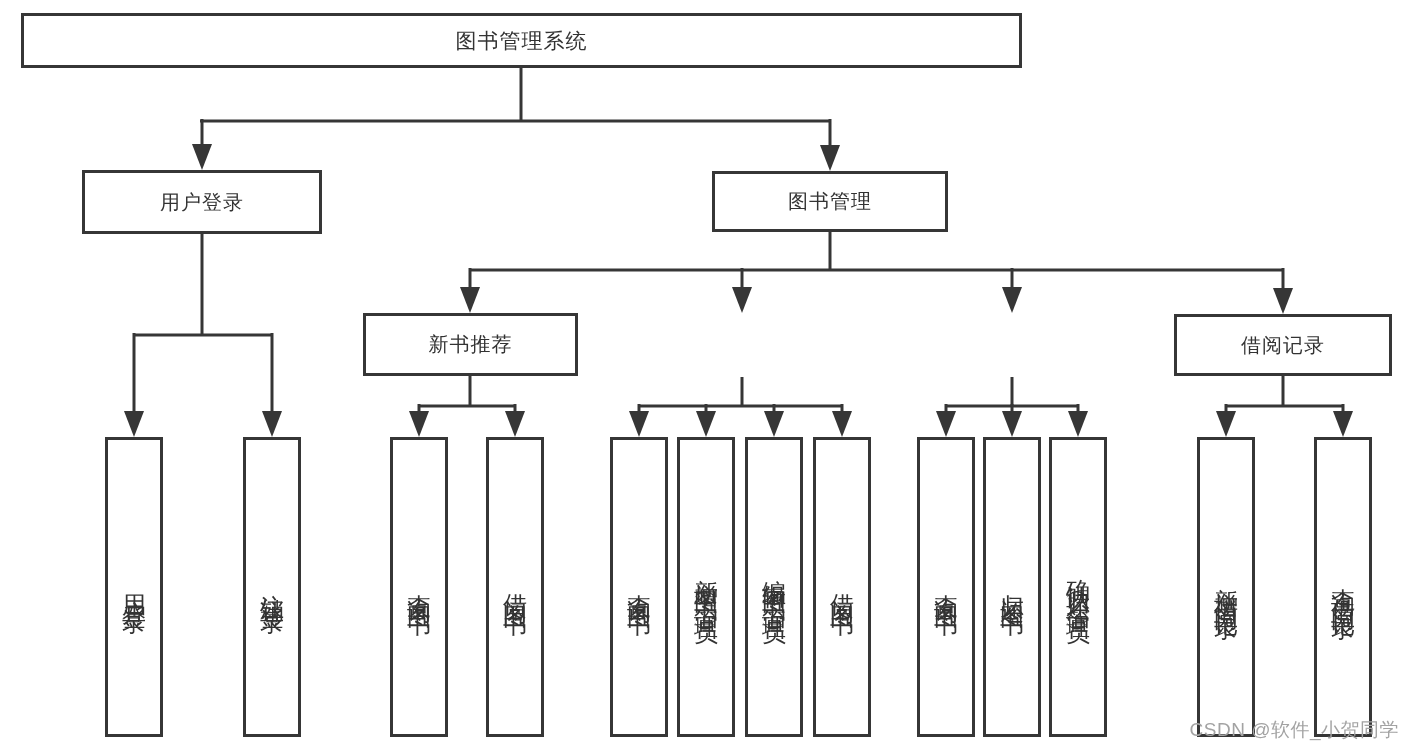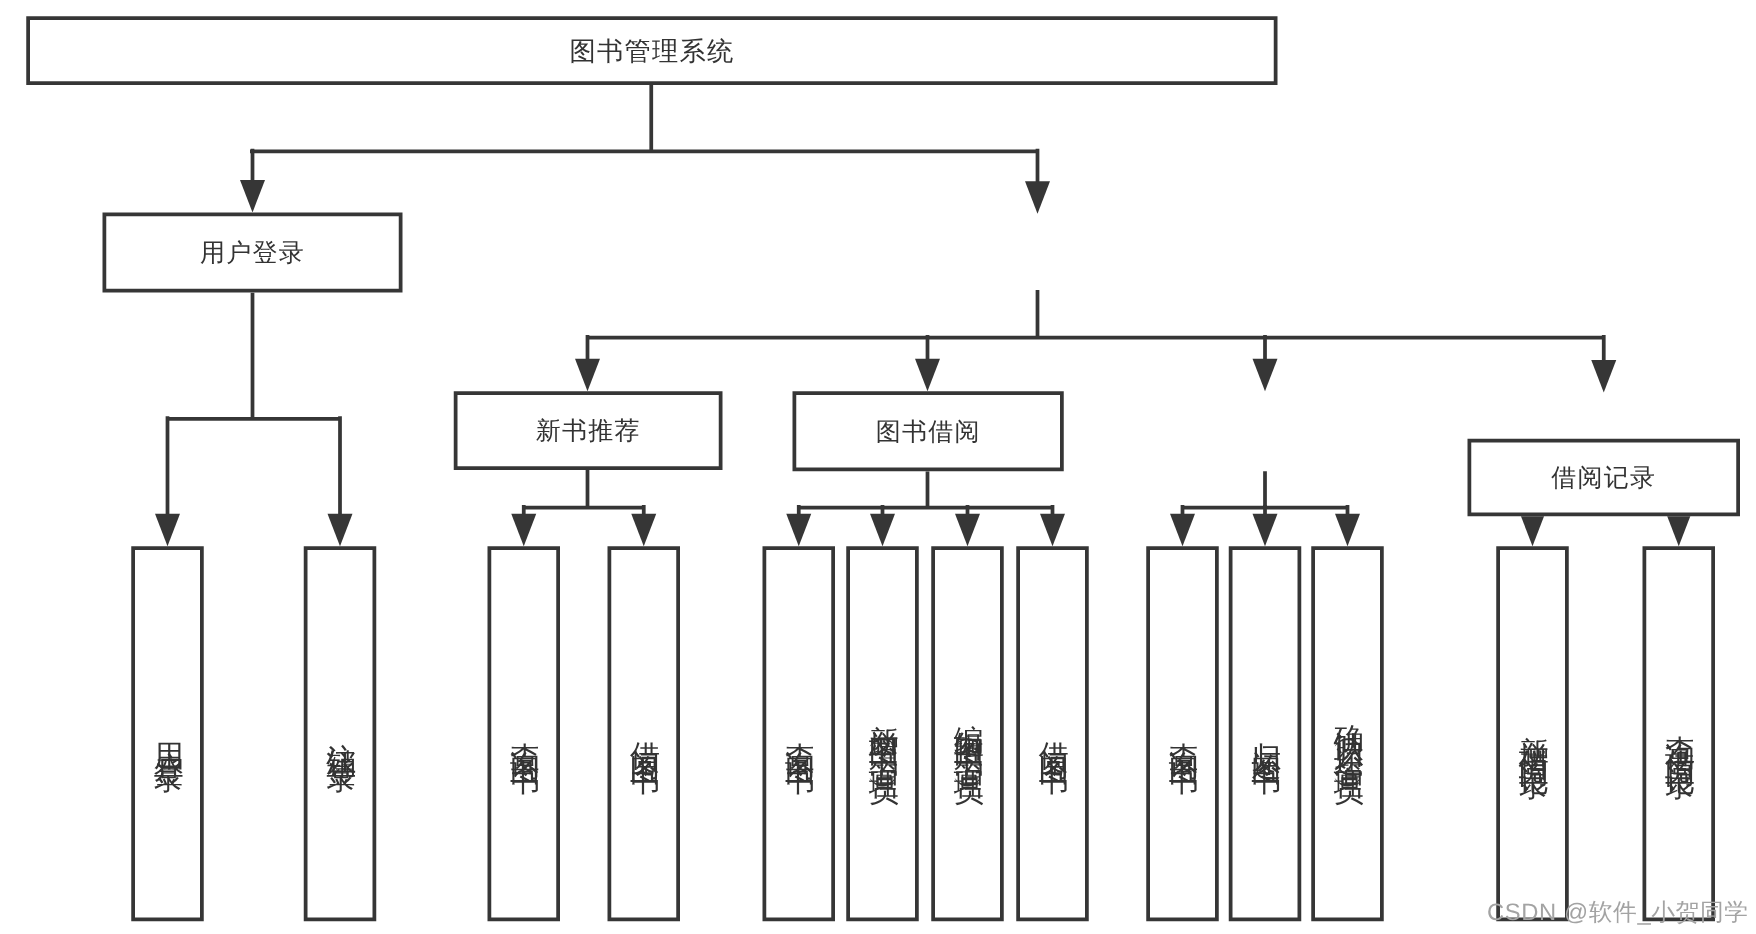--- a/index.html
+++ b/index.html
@@ -123,24 +123,24 @@
       <polygon points="1002,411 1022,411 1012,437"></polygon>
       <polygon points="1068,411 1088,411 1078,437"></polygon>
       <polygon points="1216,411 1236,411 1226,437"></polygon>
       <polygon points="1333,411 1353,411 1343,437"></polygon>
     </g>
   </svg>
 
   <div class="node root" style="left:21px;top:13px;width:1001px;height:55px;">图书管理系统</div>
 
   <div class="node" style="left:82px;top:170px;width:240px;height:64px;">用户登录</div>
+  <div class="node" style="left:712px;top:171px;width:236px;height:61px;">图书管理</div>
 
   <div class="node" style="left:363px;top:313px;width:215px;height:63px;">新书推荐</div>
-  <div class="node" style="left:634px;top:313px;width:217px;height:64px;">图书借阅</div>
-  <div class="node" style="left:1174px;top:314px;width:218px;height:62px;margin-top:37px;">借阅记录</div>
+  <div class="node" style="left:1174px;top:314px;width:218px;height:62px;">借阅记录</div>
 
   <div class="leaf" style="left:105px;">
     <span class="vtext">用户登录</span>
   </div>
   <div class="leaf" style="left:243px;">
     <span class="vtext">注销登录</span>
   </div>
   <div class="leaf" style="left:390px;">
     <span class="vtext">查询图书</span>
   </div>

